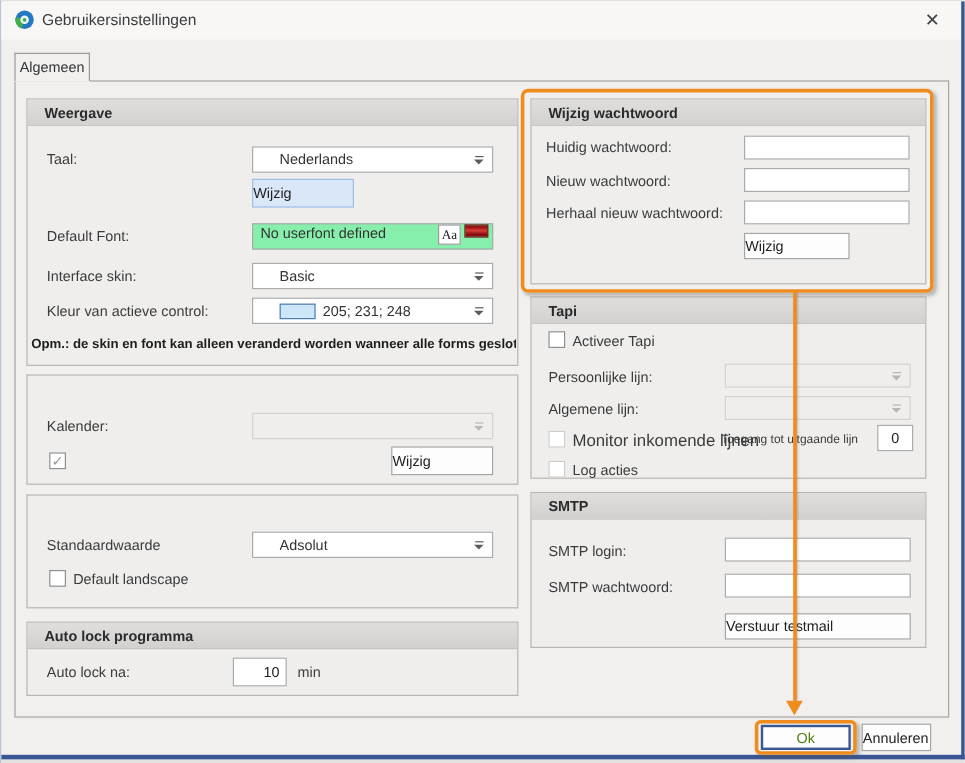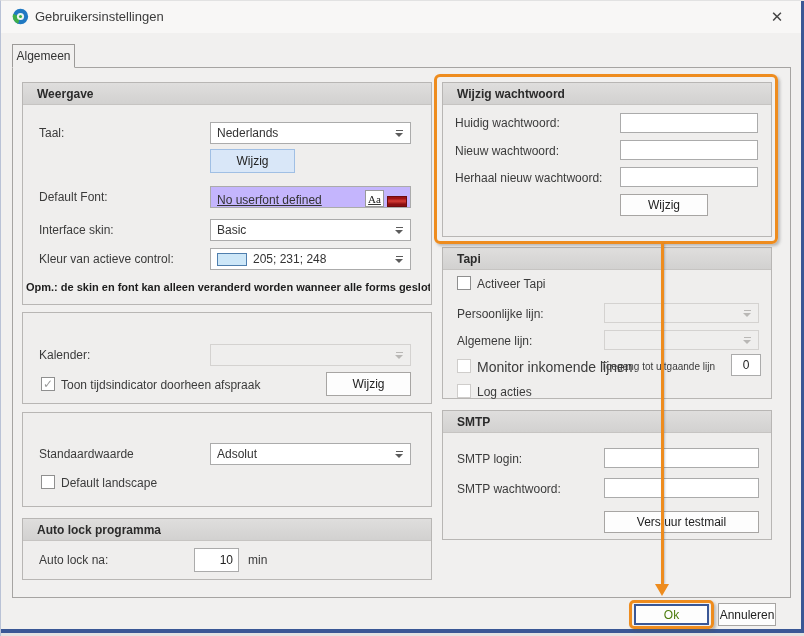--- a/index.html
+++ b/index.html
@@ -30,40 +30,40 @@
   
   .group { position:absolute; border:1px solid #b8b6b4; background:#efeeed; }
   .group-header { position:absolute; left:0; top:0; right:0; height:22px;
     background:linear-gradient(#dfdedd,#d2d1d0); border-bottom:1px solid #c6c4c2;
     display:flex; align-items:center; padding-left:14px; font-weight:bold; color:#2b2b2b; }
   .lbl { position:absolute; white-space:nowrap; line-height:16px; color:#3b3b3b; }
   .note { position:absolute; font-weight:bold; font-size:11px; color:#1d1d1d;
     white-space:nowrap; overflow:hidden; }
   
   .dd { position:absolute; background:#fff; border:1px solid #ababab;
-    display:flex; align-items:center; padding:0 18px 0 6px; }
+    display:flex; align-items:center; padding:0 18px 0 22px; }
   .dd-text { white-space:nowrap; overflow:hidden; }
   .dd-arrow { position:absolute; right:6px; top:50%; margin-top:-4px; width:9px; height:8px; }
   .dd-arrow::before { content:""; position:absolute; left:1px; top:1px; width:7px; height:1px; background:#5c5c5c; }
   .dd-arrow::after { content:""; position:absolute; left:0; top:4px;
     border-left:4px solid transparent; border-right:4px solid transparent; border-top:4px solid #5c5c5c; }
   .dd.disabled { background:#efeeed; border:1px solid #d4d2d0; }
   .dd.disabled .dd-arrow::before { background:#b9b7b5; }
   .dd.disabled .dd-arrow::after { border-top-color:#b9b7b5; }
   .input { position:absolute; background:#fff; border:1px solid #ababab;
     font-family:inherit; font-size:12px; color:#222; padding:0 5px; outline:none; }
   .cb { position:absolute; width:14px; height:14px; background:#fff; border:1px solid #8f8f8f; }
   .cb.light { border:1px solid #cfcdcb; }
   .cb.checked::after { content:"\2713"; position:absolute; left:1px; top:-1px; font-size:12px; color:#9a9a9a; }
   .btn { position:absolute; background:#fdfdfd; border:1px solid #a7a5a3;
-    display:flex; align-items:center; justify-content:center; color:#222; cursor:default; }
+    display:flex; align-items:center; color:#222; cursor:default; }
   .btn-blue { background:#d9e7f8; border:1px solid #a0bfe4; }
   
-  .font-field { position:absolute; background:#c4b5fd; border:1px solid #ababab;
-    display:flex; align-items:flex-end; padding:0 3px 0 6px;text-decoration:underline; }
+  .font-field { position:absolute; background:#86efac; border:1px solid #ababab;
+    display:flex; align-items:flex-start; padding:0 3px 0 6px; }
   .font-field .fv { flex:1; white-space:nowrap; overflow:hidden; }
   .aa-btn { width:19px; height:17px; border:1px solid #9a9a9a; background:#fff;
     display:flex; align-items:center; justify-content:center;
     font-family:"Liberation Serif","DejaVu Serif",serif; font-size:11px; color:#222; margin-right:3px; }
   .red-swatch { width:20px; height:11px; border:1px solid #6d0b0e;
     background:linear-gradient(#9a1114 15%, #d43b35 45%, #c32f2b 55%, #8a0e11 80%); }
   .color-swatch { width:30px; height:13px; border:1px solid #4f7fae; background:#cde7f8; margin-right:6px; flex:none; }
   
   .hl-box { position:absolute; border:3px solid #ee8c1e; border-radius:6px;
     box-shadow:2px 2px 3px rgba(80,80,80,0.35); z-index:5; pointer-events:none; }
@@ -130,21 +130,20 @@
       <div class="note" style="left:3px;top:198px;width:404px">Opm.: de skin en font kan alleen veranderd worden wanneer alle forms gesloten</div>
     </div>
 
     <div class="group" style="left:9px;top:244px;width:410px;height:92px">
       <div class="lbl" style="left:16px;top:34px">Kalender:</div>
       <div class="dd disabled" style="left:187px;top:31px;width:201px;height:22px">
         <span class="dd-text"></span>
         <span class="dd-arrow"></span>
       </div>
       <span class="cb checked" style="left:18px;top:64px"></span>
-      <div class="lbl" style="left:38px;top:64px">Toon tijdsindicator doorheen afspraak</div>
       <div class="btn" style="left:303px;top:59px;width:85px;height:24px">
         <span>Wijzig</span>
       </div>
     </div>
 
     <div class="group" style="left:9px;top:344px;width:410px;height:95px">
       <div class="lbl" style="left:16px;top:33px">Standaardwaarde</div>
       <div class="dd" style="left:187px;top:30px;width:201px;height:22px">
         <span class="dd-text">Adsolut</span>
         <span class="dd-arrow"></span>

